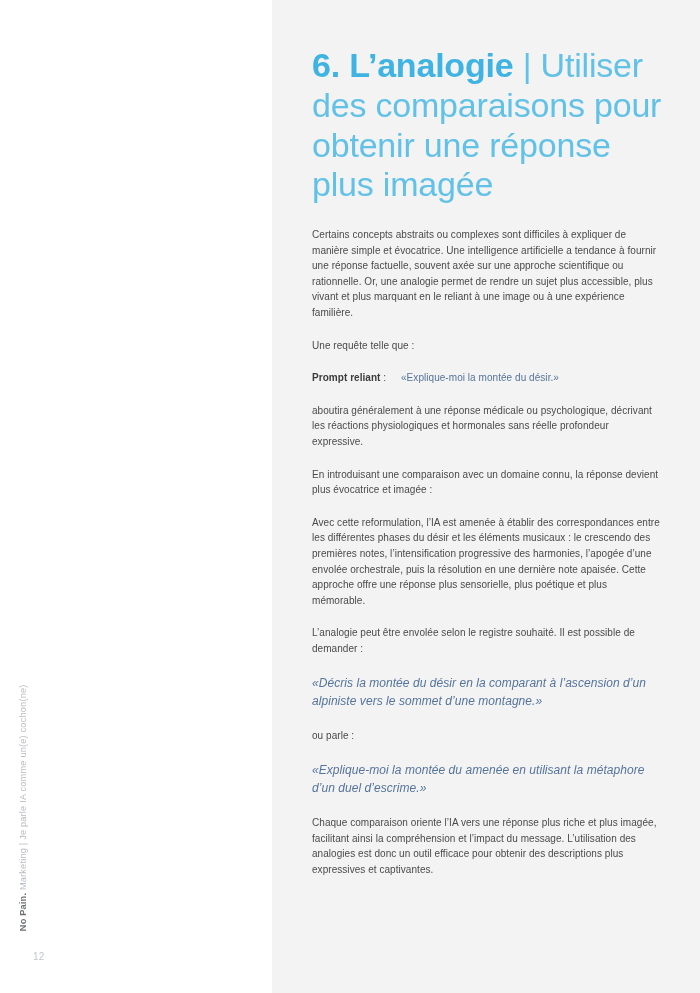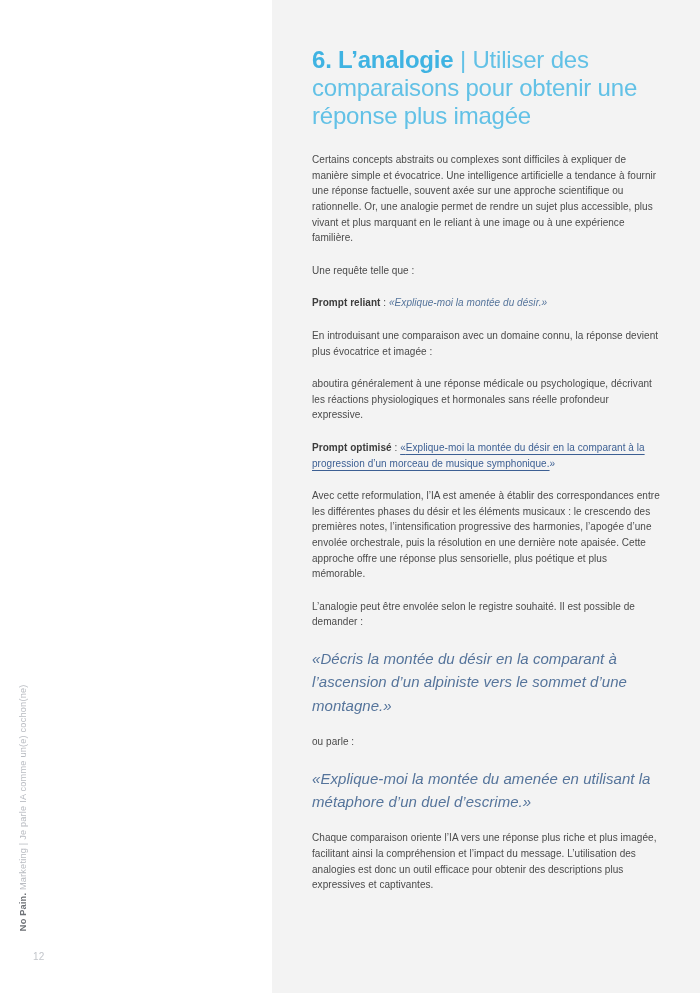--- a/index.html
+++ b/index.html
@@ -74,21 +74,21 @@
   .content-inner {
     position: absolute;
     left: 40px;
     top: 46px;
     width: 350px;
   }
 
   
   .doc-title {
     margin: 0 0 22px 0;
-    font-size: 24px;
+    font-size: 34px;
     line-height: 1.17;
     color: #52b9e3;
     font-weight: 300;
     letter-spacing: -0.2px;
   }
   .doc-title .title-num {
     font-weight: 700;
     color: #3fb3e2;
   }
   .doc-title .title-rest {
@@ -104,32 +104,32 @@
     margin: 0 0 17px 0;
     letter-spacing: 0.05px;
   }
 
   .lbl-strong {
     font-weight: 700;
     color: #3c3c3c;
   }
 
   .quote-italic {
-    font-style: italic;
     color: #55749b;
+    margin-left: 12px;
   }
 
   .quote-underline {
     color: #3c5f93;
     text-decoration: underline;
     text-underline-offset: 2.5px;
   }
 
   .block-quote {
-    font-size: 15px;
+    font-size: 12px;
     line-height: 1.56;
     font-style: italic;
     color: #55749b;
     margin: 0 0 17px 0;
     letter-spacing: 0.05px;
   }
 </style>
 </head>
 <body>
 
@@ -151,25 +151,24 @@
       <h1 class="doc-title">
         <span class="title-num">6. L’analogie</span><span class="title-rest"> | Utiliser des comparaisons pour obtenir une réponse plus imagée</span>
       </h1>
 
       <p class="body-text">Certains concepts abstraits ou complexes sont difficiles à expliquer de manière simple et évocatrice. Une intelligence artificielle a tendance à fournir une réponse factuelle, souvent axée sur une approche scientifique ou rationnelle. Or, une analogie permet de rendre un sujet plus accessible, plus vivant et plus marquant en le reliant à une image ou à une expérience familière.</p>
 
       <p class="body-text">Une requête telle que :</p>
 
       <p class="body-text"><span class="lbl-strong">Prompt reliant</span><span> : </span><span class="quote-italic">«Explique-moi la montée du désir.»</span></p>
 
+      <p class="body-text">aboutira généralement à une réponse médicale ou psychologique, décrivant les réactions physiologiques et hormonales sans réelle profondeur expressive.</p>
+
       <p class="body-text">En introduisant une comparaison avec un domaine connu, la réponse devient plus évocatrice et imagée :</p>
 
-      <p class="body-text">aboutira généralement à une réponse médicale ou psychologique, décrivant les réactions physiologiques et hormonales sans réelle profondeur expressive.</p>
-
-      <p class="body-text"><span class="lbl-strong">Prompt optimisé</span><span> : </span><span class="quote-underline">«</span><span class="quote-underline">Explique-moi la montée du désir en la comparant à la progression d’un morceau de musique symphonique.</span><span style="color:#3c5f93">»</span></p>
 
       <p class="body-text">Avec cette reformulation, l’IA est amenée à établir des correspondances entre les différentes phases du désir et les éléments musicaux : le crescendo des premières notes, l’intensification progressive des harmonies, l’apogée d’une envolée orchestrale, puis la résolution en une dernière note apaisée. Cette approche offre une réponse plus sensorielle, plus poétique et plus mémorable.</p>
 
       <p class="body-text">L’analogie peut être envolée selon le registre souhaité. Il est possible de demander :</p>
 
       <p class="block-quote">«Décris la montée du désir en la comparant à l’ascension d’un alpiniste vers le sommet d’une montagne.»</p>
 
       <p class="body-text">ou parle :</p>
 
       <p class="block-quote">«Explique-moi la montée du amenée en utilisant la métaphore d’un duel d’escrime.»</p>

